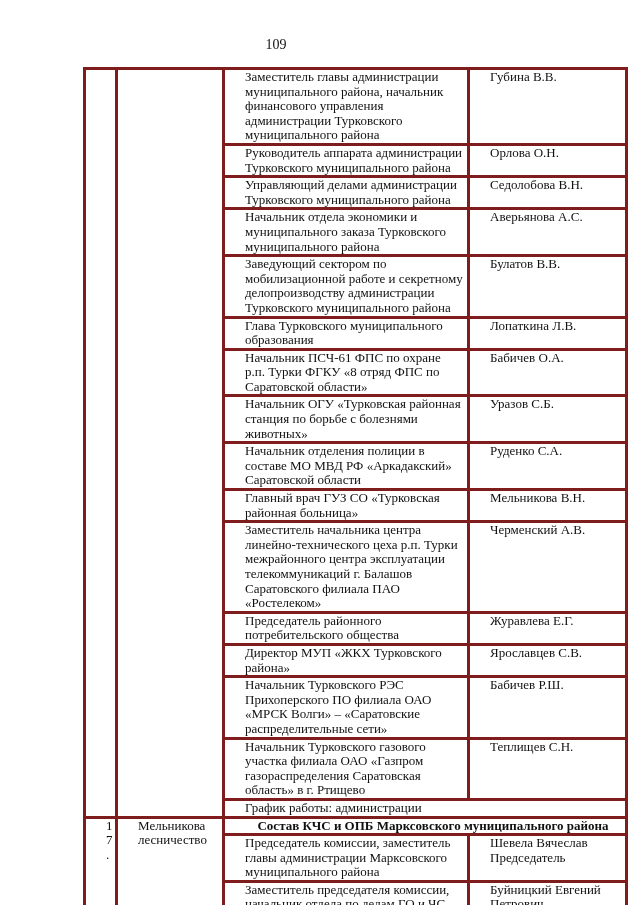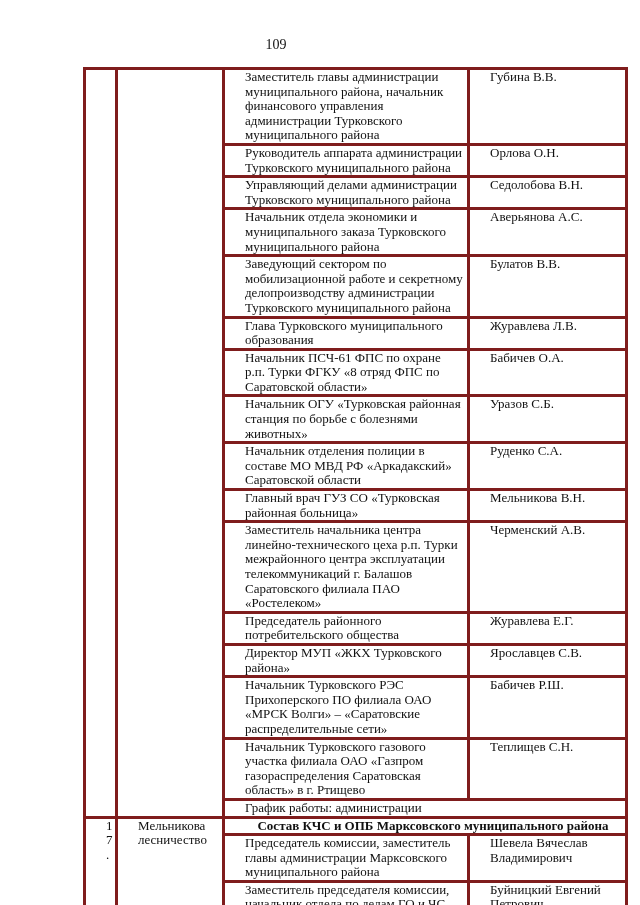--- a/index.html
+++ b/index.html
@@ -63,21 +63,21 @@
     <tr>
       <td>Начальник отдела экономики и муниципального заказа Турковского муниципального района</td>
       <td>Аверьянова А.С.</td>
     </tr>
     <tr>
       <td>Заведующий сектором по мобилизационной работе и секретному делопроизводству администрации Турковского муниципального района</td>
       <td>Булатов В.В.</td>
     </tr>
     <tr>
       <td>Глава Турковского муниципального образования</td>
-      <td>Журавлева Л.В.</td>
+      <td>Лопаткина Л.В.</td>
     </tr>
     <tr>
       <td>Начальник ПСЧ-61 ФПС по охране р.п. Турки ФГКУ «8 отряд ФПС по Саратовской области»</td>
       <td>Бабичев О.А.</td>
     </tr>
     <tr>
       <td>Начальник ОГУ «Турковская районная станция по борьбе с болезнями животных»</td>
       <td>Уразов С.Б.</td>
     </tr>
     <tr>
@@ -112,20 +112,20 @@
       <td colspan="2">График работы: администрации</td>
     </tr>
 
     <tr>
       <td class="num" rowspan="3">17.</td>
       <td rowspan="3">Мельникова лесничество</td>
       <td colspan="2" class="section-header">Состав КЧС и ОПБ Марксовского муниципального района</td>
     </tr>
     <tr>
       <td>Председатель комиссии, заместитель главы администрации Марксовского муниципального района</td>
-      <td>Шевела Вячеслав Владимирович</td>
+      <td>Шевела Вячеслав Председатель</td>
     </tr>
     <tr>
       <td>Заместитель председателя комиссии, начальник отдела по делам ГО и ЧС администрации Марксовского муниципального района</td>
       <td>Буйницкий Евгений Петрович</td>
     </tr>
   </tbody>
 </table>
 
 </body></html>

